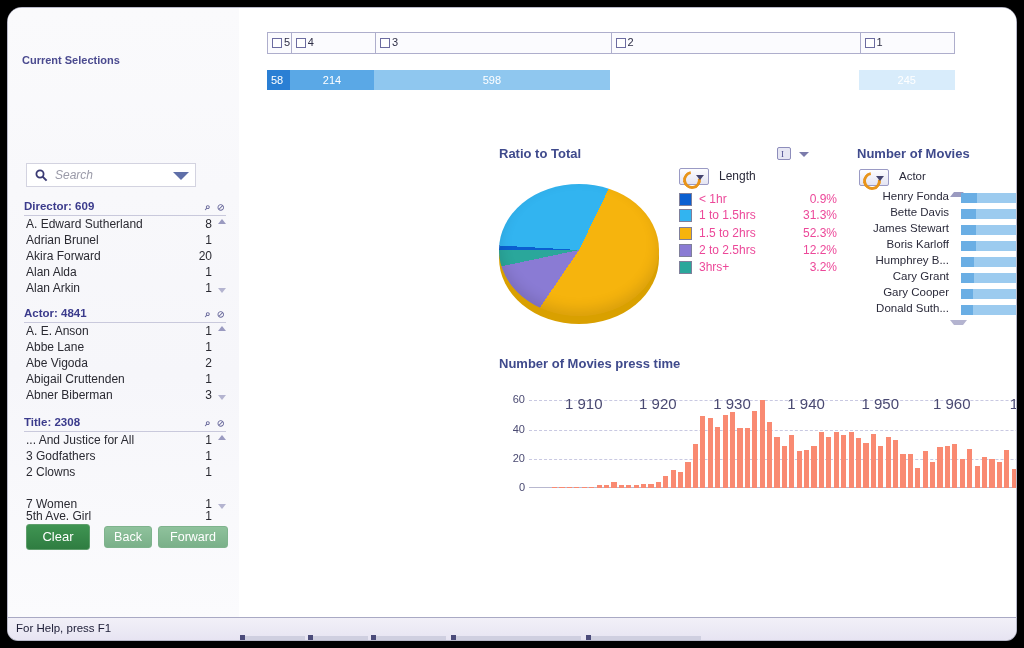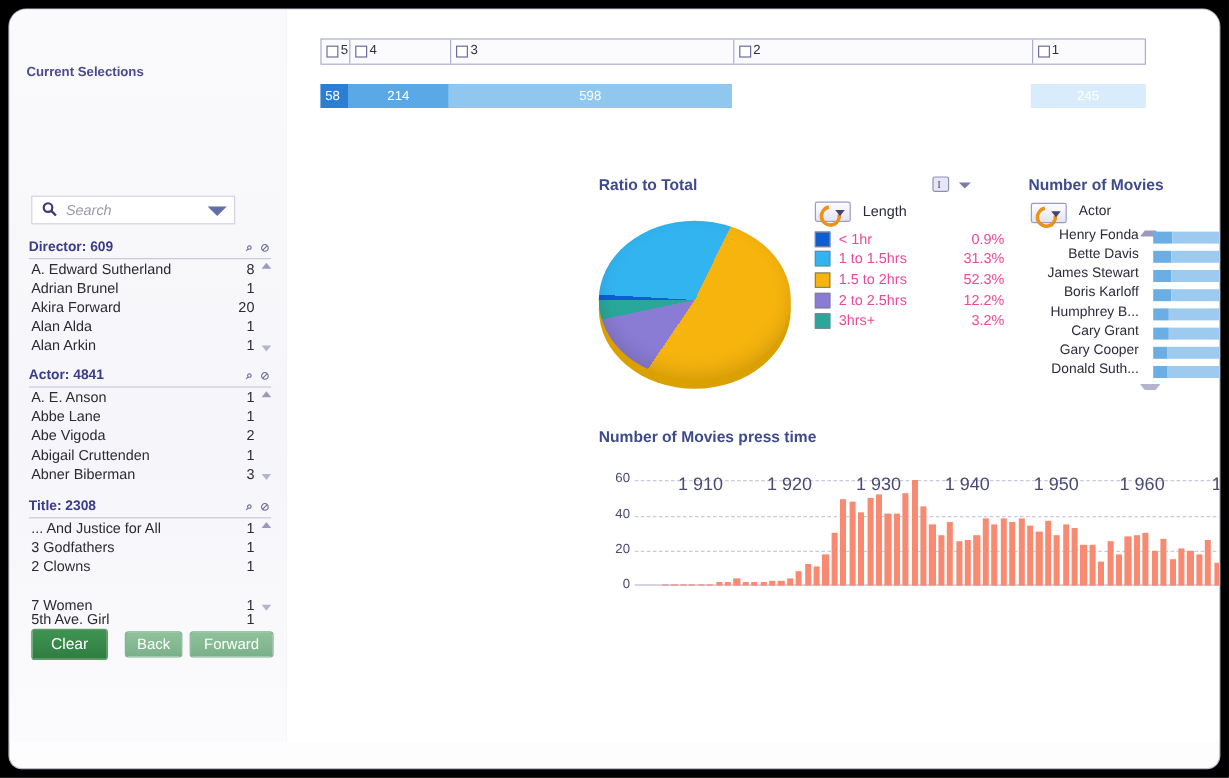--- a/index.html
+++ b/index.html
@@ -442,13 +442,28 @@
             <div class="xtick" style="left: 214.353px;">1 940</div>
             <div class="xtick" style="left: 288.471px;">1 950</div>
             <div class="xtick" style="left: 360px;">1 960</div>
             <div class="xtick" style="left: 436.706px;">1 970</div>
           </div>
       </div>
 
     </div>
   </div>
 
+  <div id="statusbar">
+    <div id="statustext">For Help, press F1</div>
+    <div id="tabstrip">
+        <div class="tabsep" style="left: 232px;"></div>
+        <div class="tabfill" style="left: 237px; width: 60px;"></div>
+        <div class="tabsep" style="left: 300px;"></div>
+        <div class="tabfill" style="left: 305px; width: 55px;"></div>
+        <div class="tabsep" style="left: 363px;"></div>
+        <div class="tabfill" style="left: 368px; width: 70px;"></div>
+        <div class="tabsep" style="left: 443px;"></div>
+        <div class="tabfill" style="left: 448px; width: 125px;"></div>
+        <div class="tabsep" style="left: 578px;"></div>
+        <div class="tabfill" style="left: 583px; width: 110px;"></div>
+      </div>
+  </div>
 </div>
 
 </body></html>

